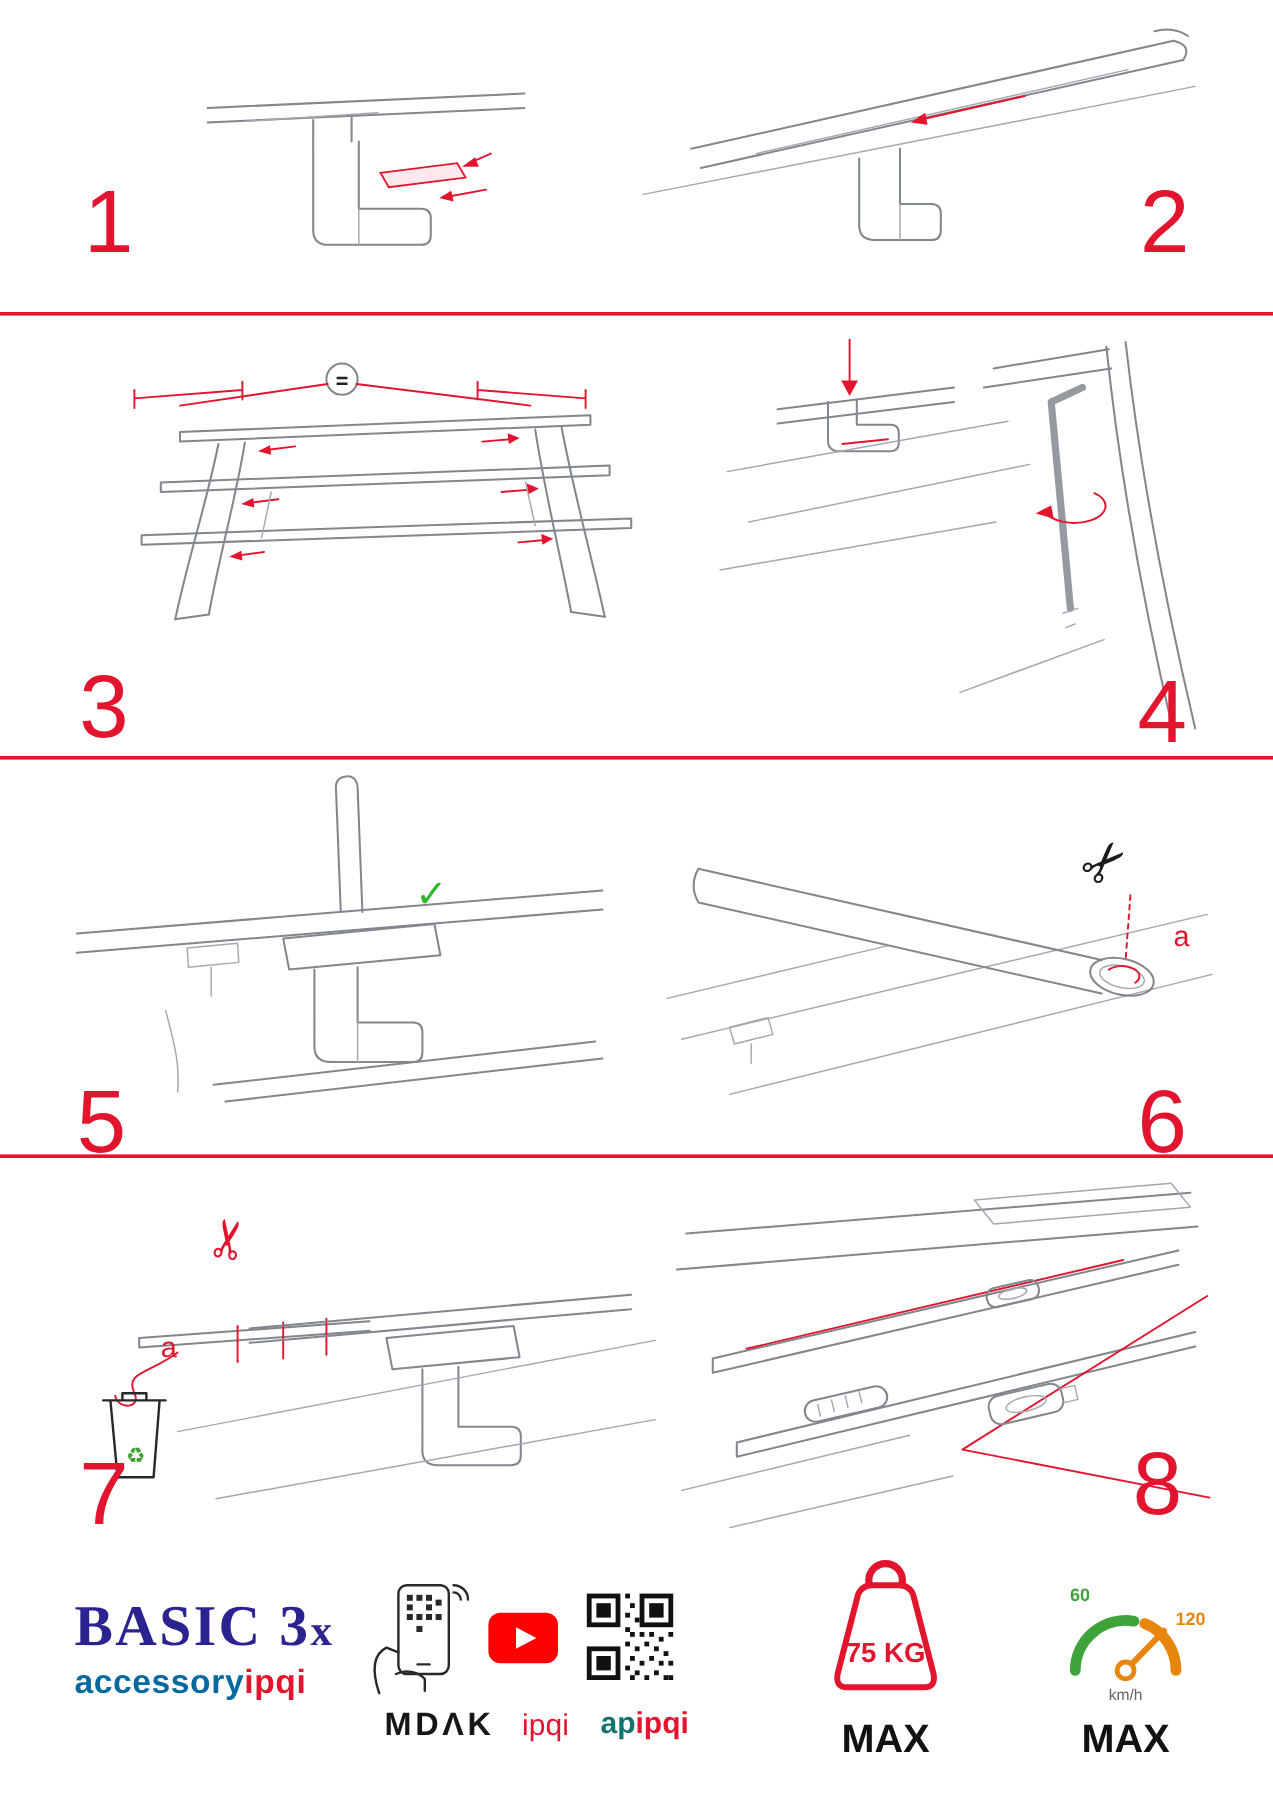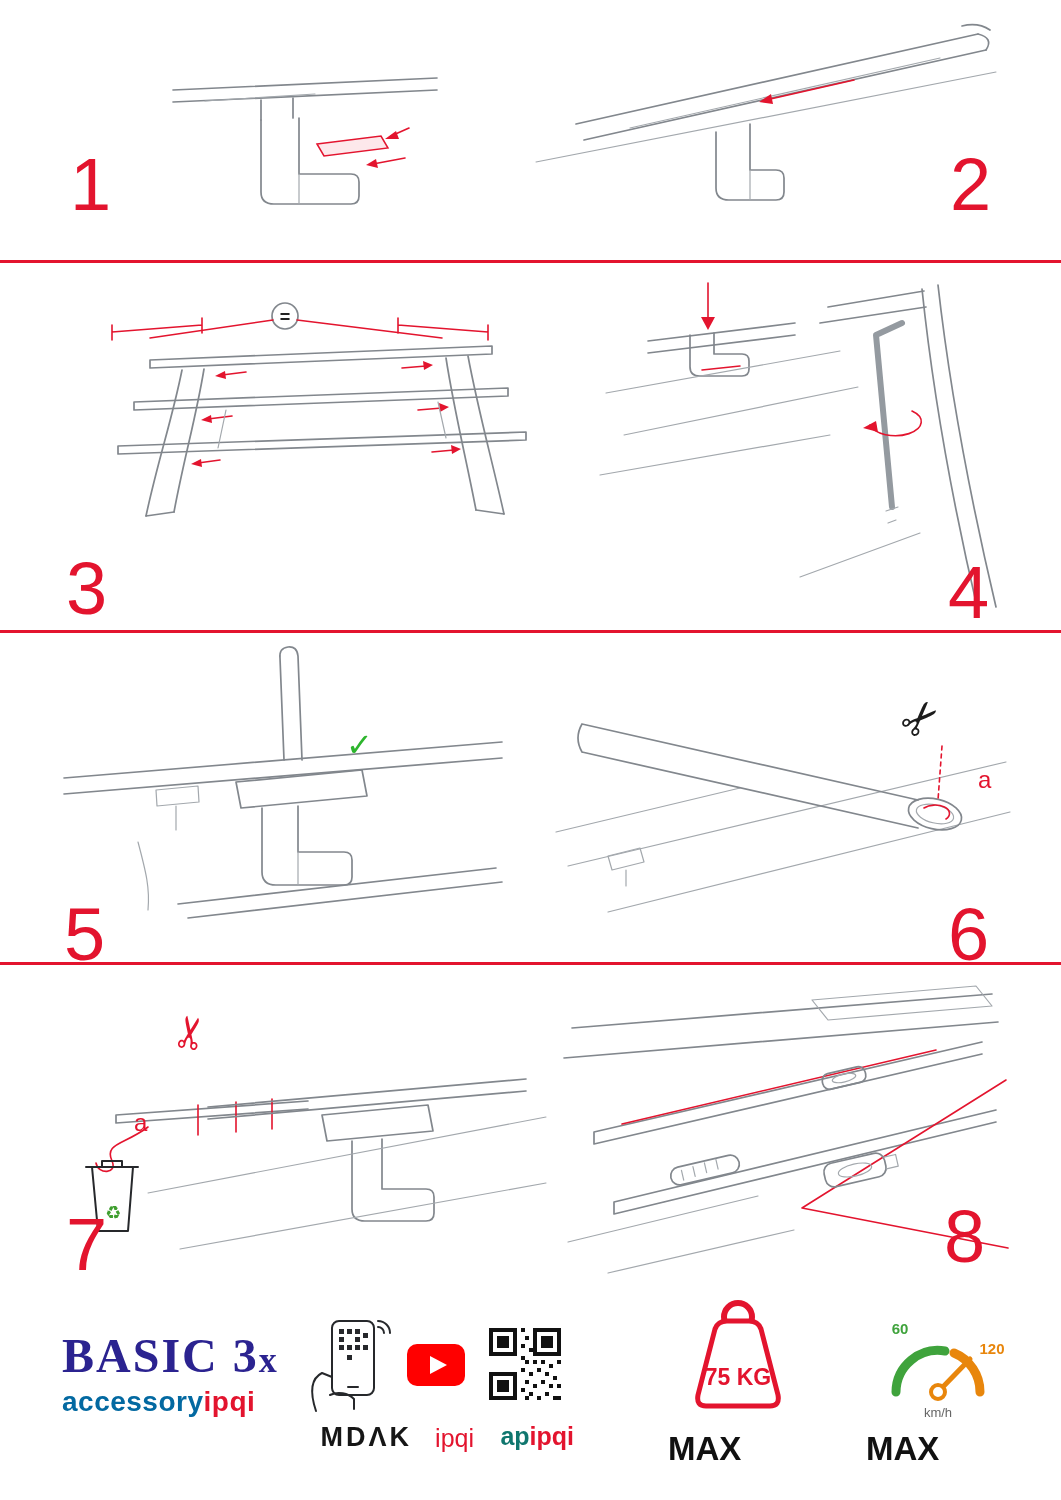--- a/index.html
+++ b/index.html
@@ -18,21 +18,21 @@
   .redf{fill:#e3142e;stroke:none;}
   .glyph{font-family:"DejaVu Sans",sans-serif;}
   .a-label{font-family:"Liberation Sans",sans-serif;font-size:24px;fill:#e3142e;}
   
   .brand-title{font-size:48px;font-weight:bold;color:#2b2390;letter-spacing:2px;line-height:1;font-family:Liberation Serif, serif;}
   .brand-title .small-x{font-size:36px;}
   .brand-sub{margin-top:8px;font-size:28px;font-weight:bold;letter-spacing:0.5px;line-height:1;}
   .brand-sub .black{color:#0369a1;}
   .brand-sub .redtxt{color:#e3142e;}
   .logo-label{position:absolute;text-align:right;font-weight:bold;color:#161616;}
-  .max-label{position:absolute;text-align:left;font-size:33px;font-weight:bold;color:#111111;}
+  .max-label{position:absolute;text-align:center;font-size:33px;font-weight:bold;color:#111111;}
 </style>
 </head>
 <body>
 
 <div id="page">
 
   <div class="step-num" style="left:70px;top:148px;">1</div>
 
   <svg class="abs" style="left:165px;top:70px;" width="280" height="170" viewBox="0 0 280 170">
     <path class="ln" d="M8,20 L272,8"></path>

